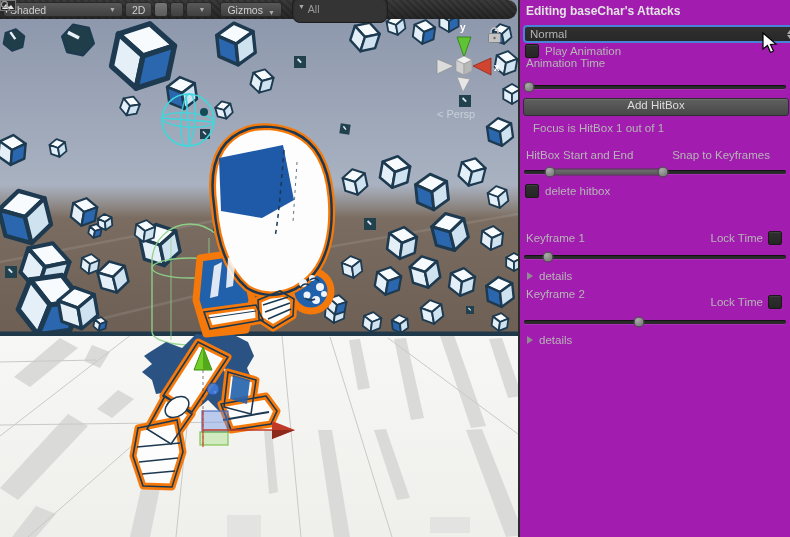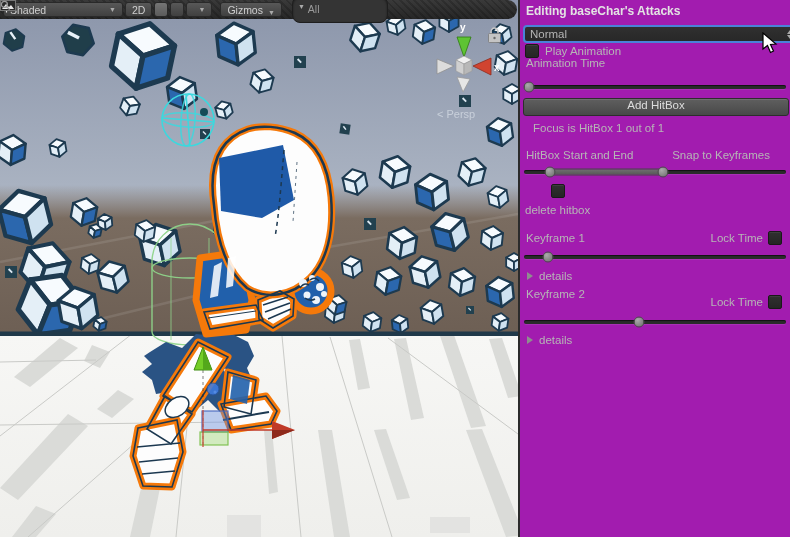--- a/index.html
+++ b/index.html
@@ -622,21 +622,21 @@
 
     <div class="abs" style="left:6px;top:149px;">HitBox Start and End</div>
     <div class="abs" style="right:20px;top:149px;">Snap to Keyframes</div>
 
     <div class="abs track" style="top:170px;">
       <div class="range-fill" id="range-fill" style="left: 10%; width: 43%;"></div>
       <div class="knob" style="left: 10%;"></div>
       <div class="knob" style="left: 53%;"></div>
     </div>
 
-    <div class="abs rowflex" style="left:5px;top:184px;gap:6px;flex-direction:column;">
+    <div class="abs rowflex" style="left:5px;top:184px;gap:6px;">
       <div class="checkbox"></div>
       <span>delete hitbox</span>
     </div>
 
 
     <div class="abs" style="left:6px;top:232px;">Keyframe 1</div>
     <div class="abs" style="right:27px;top:232px;">Lock Time</div>
     <div class="abs checkbox" style="right:8px;top:231px;"></div>
     <div class="abs track" style="top:255px;">
       <div class="knob" style="left: 9%;"></div>

